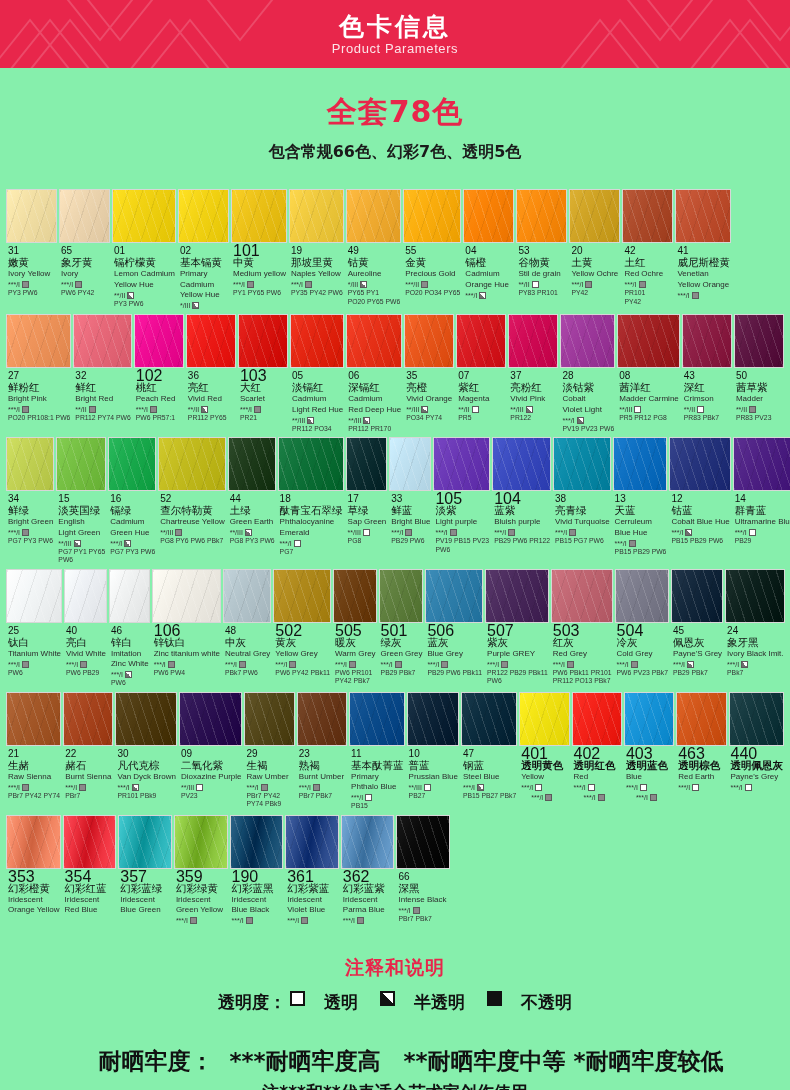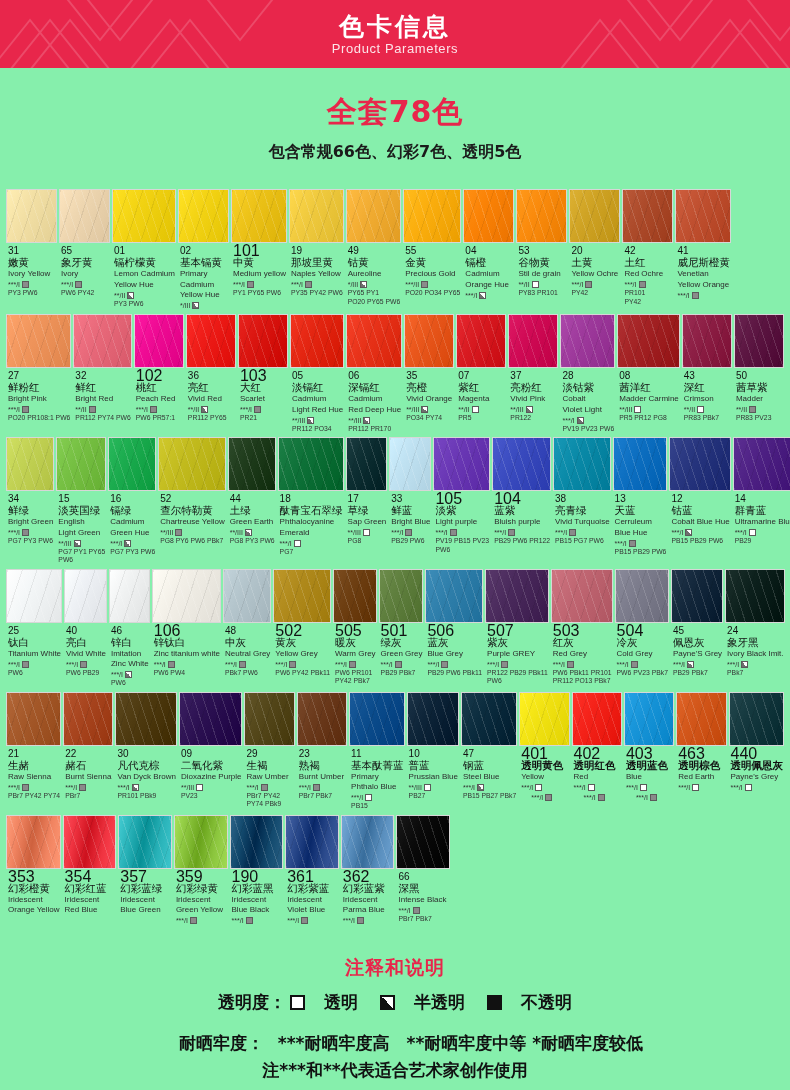--- a/index.html
+++ b/index.html
@@ -125,30 +125,30 @@
     font-size: 19px; font-weight: bold; color: #e8264b; letter-spacing: 1px;
     font-family: "DejaVu Sans", "Liberation Sans", sans-serif;
   }
   .legend-row1 {
     margin-top: 10px;
     font-size: 17px; font-weight: bold; color: #111;
     font-family: "DejaVu Sans", "Liberation Sans", sans-serif;
     display: flex; align-items: center; justify-content: center; gap: 0;
   }
   .legend-row1 .lbl { margin-right: 4px; }
-  .legend-item { display: inline-flex; align-items: center; gap: 19px; margin-right: 22px; }
+  .legend-item { display: inline-flex; align-items: flex-start; gap: 19px; margin-right: 22px; }
   .legend-item:last-child { margin-right: 0; }
   .lg-box { width: 15px; height: 15px; border: 2px solid #111; display: inline-block; }
   .lg-box.transparent { background: #fff; }
   .lg-box.semi { background: linear-gradient(to bottom left, #fff 0 50%, #111 50% 100%); }
   .lg-box.opaque { background: #111; border-color: #111; }
 
   .legend-row2 {
-    margin-top: 18px;
-    font-size: 17px; font-weight: bold; color: #111;
+    margin-top: 32px;
+    font-size: 23px; font-weight: bold; color: #111;
     font-family: "DejaVu Sans", "Liberation Sans", sans-serif;
     padding-left: 32px;
   }
   .legend-row2 .lbl { margin-right: 8px; }
   .legend-row3 {
     margin-top: 4px;
     font-size: 17px; font-weight: bold; color: #111;
     font-family: "DejaVu Sans", "Liberation Sans", sans-serif;
   }
 </style>

